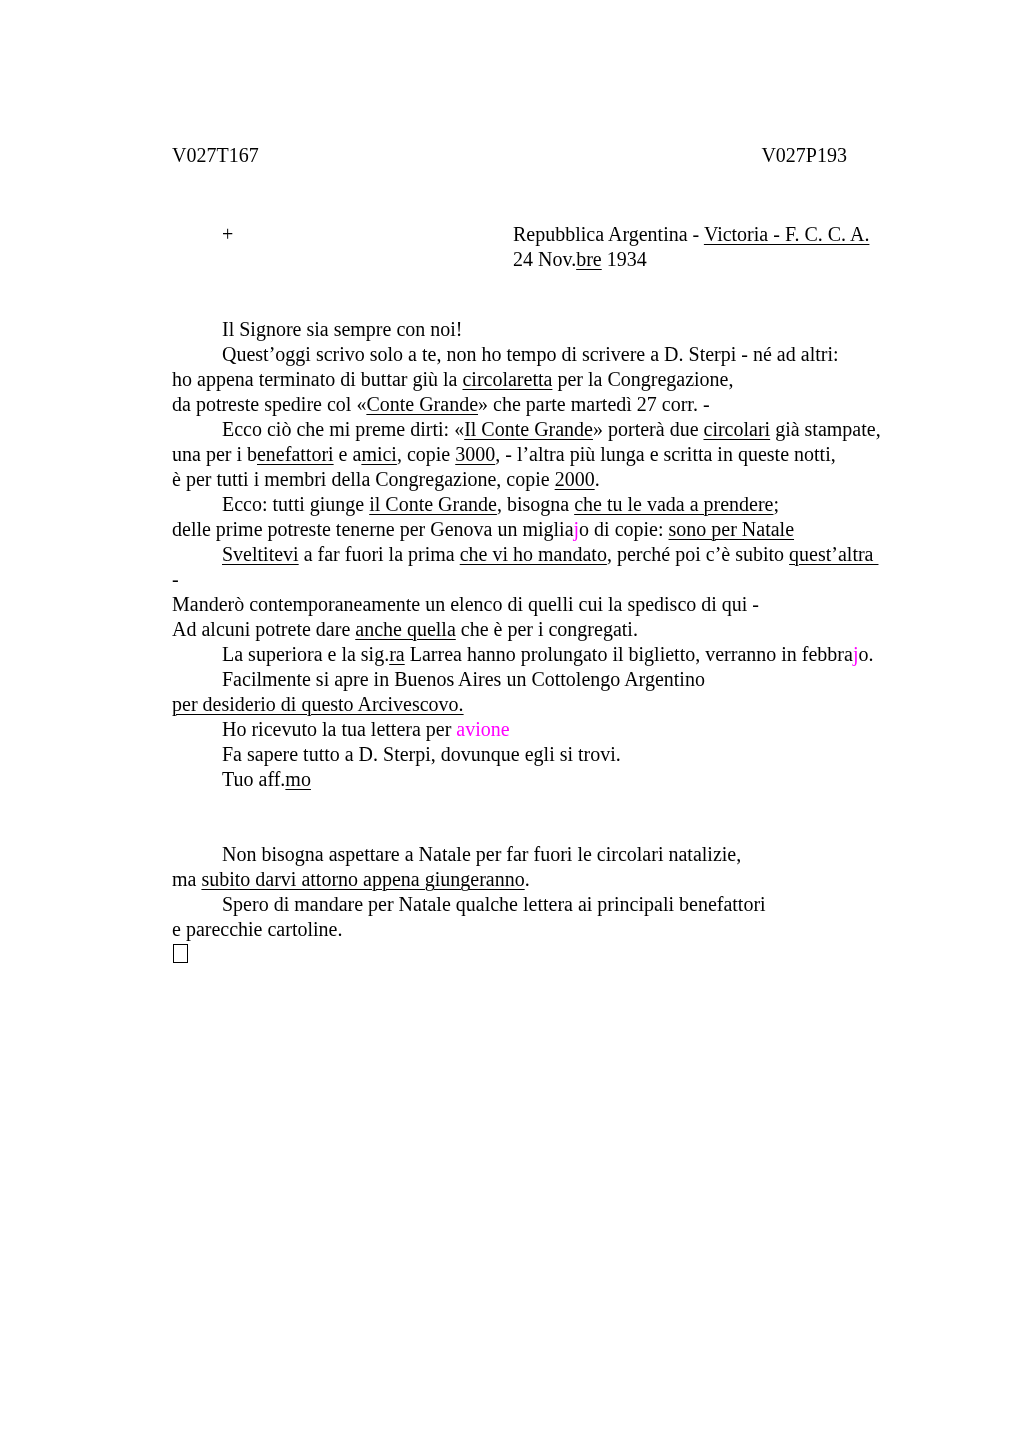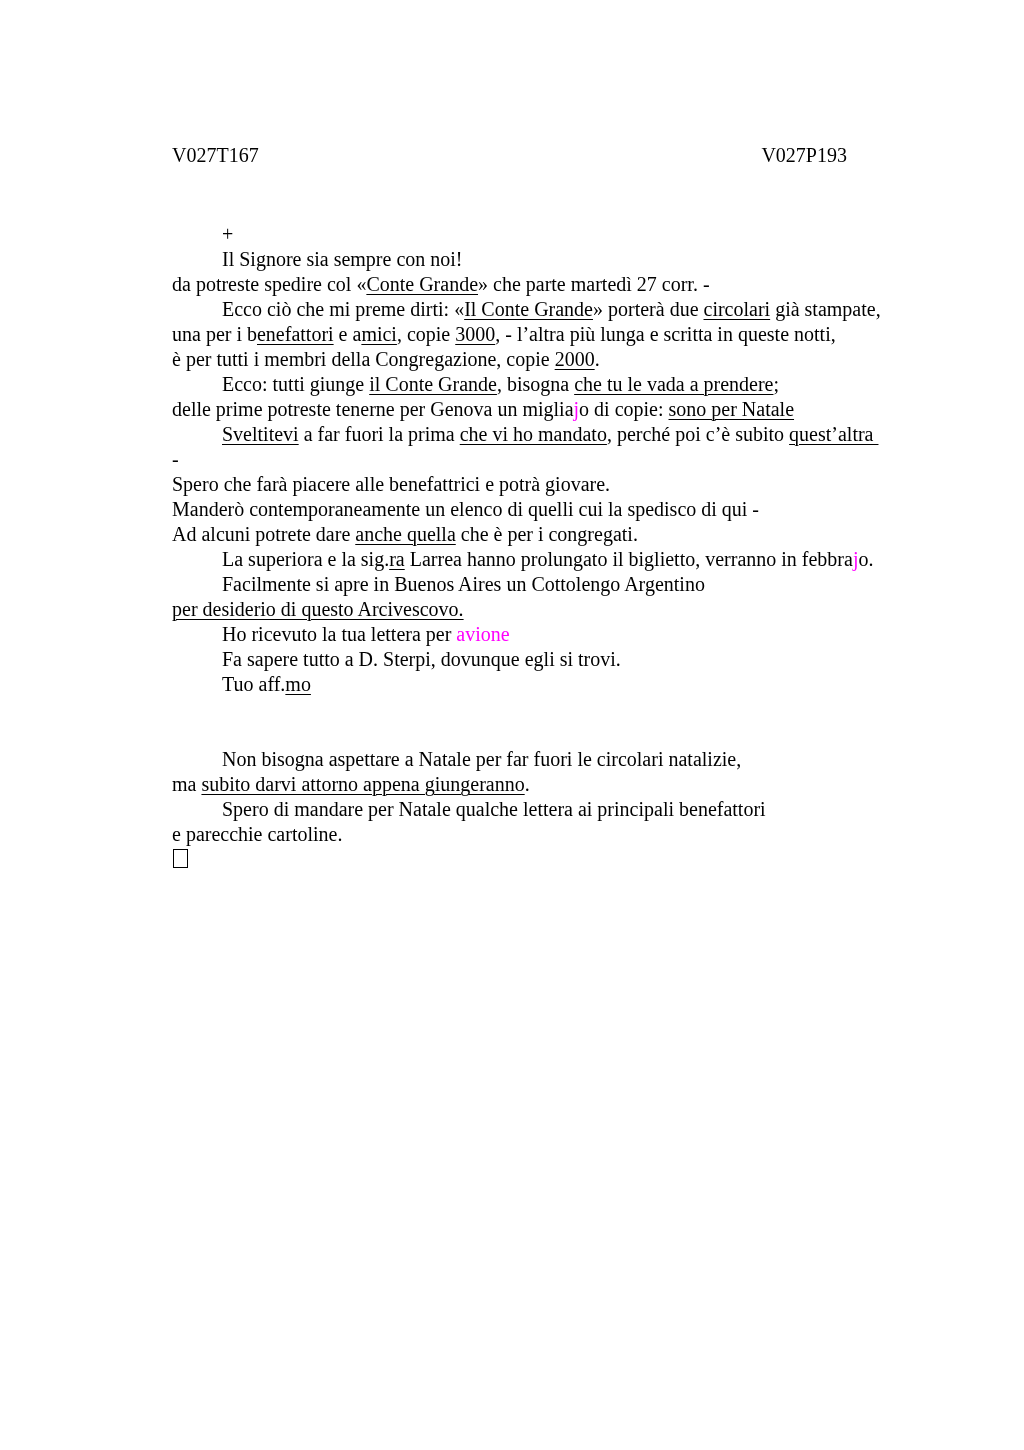--- a/index.html
+++ b/index.html
@@ -33,34 +33,39 @@
 <body>
 
 <div class="page" style="--mag: #ff00ff; color: rgb(0, 0, 0); border-radius: 8px;">
   <div class="header">
     <span>V027T167</span>
     <span>V027P193</span>
   </div>
 
   <div class="addr-row">
     <span class="cross">+</span>
+    <div class="addr">
+      <div class="line"><span>Repubblica Argentina - </span><span class="u">Victoria - F. C. C. A.</span></div>
+      <div class="line"><span>24 Nov.</span><span class="u">bre</span><span> 1934</span></div>
+    </div>
   </div>
 
   <div class="body" id="letter-body">
       <div class="line"></div>
       <div class="line indent"><span>Il Signore sia sempre con noi!</span></div>
+      <div class="line indent"><span>Quest’oggi scrivo solo a te, non ho tempo di scrivere a D. Sterpi - né ad altri:</span></div>
+      <div class="line"><span>ho appena terminato di buttar giù la </span><span class="u">circolaretta</span><span> per la Congregazione,</span></div>
       <div class="line"><span>da potreste spedire col «</span><span class="u">Conte Grande</span><span>» che parte martedì 27 corr. -</span></div>
       <div class="line indent"><span>Ecco ciò che mi preme dirti: «</span><span class="u">Il Conte Grande</span><span>» porterà due </span><span class="u">circolari</span><span> già stampate,</span></div>
       <div class="line"><span>una per i b</span><span class="u">enefattori</span><span> e a</span><span class="u">mici</span><span>, copie </span><span class="u">3000</span><span>, - l’altra più lunga e scritta in queste notti,</span></div>
       <div class="line"><span>è per tutti i membri della Congregazione, copie </span><span class="u">2000</span><span>.</span></div>
       <div class="line indent"><span>Ecco: tutti giunge </span><span class="u">il Conte Grande</span><span>, bisogna </span><span class="u">che tu le vada a prendere</span><span>;</span></div>
       <div class="line"><span>delle prime potreste tenerne per Genova un miglia</span><span class="mag">j</span><span>o di copie: </span><span class="u">sono per Natale</span></div>
       <div class="line indent"><span class="u">Sveltitevi</span><span> a far fuori la prima </span><span class="u">che vi ho mandato</span><span>, perché poi c’è subito </span><span class="u">quest’altra </span></div>
       <div class="line"><span>-</span></div>
-      <div class="line"><span>Spero che farà piacere alle benefattrici e potrà giovare.</span></div>
       <div class="line"><span>Manderò contemporaneamente un elenco di quelli cui la spedisco di qui -</span></div>
       <div class="line"><span>Ad alcuni potrete dare </span><span class="u">anche quella</span><span> che è per i congregati.</span></div>
       <div class="line indent"><span>La superiora e la sig.</span><span class="u">ra</span><span> Larrea hanno prolungato il biglietto, verranno in febbra</span><span class="mag">j</span><span>o.</span></div>
       <div class="line indent"><span>Facilmente si apre in Buenos Aires un Cottolengo Argentino</span></div>
       <div class="line"><span class="u">per desiderio di questo Arcivescovo.</span></div>
       <div class="line indent"><span>Ho ricevuto la tua lettera per </span><span class="mag">avione</span></div>
       <div class="line indent"><span>Fa sapere tutto a D. Sterpi, dovunque egli si trovi.</span></div>
       <div class="line indent"><span>Tuo aff.</span><span class="u">mo</span></div>
       <div class="line"></div>
       <div class="line"></div>

